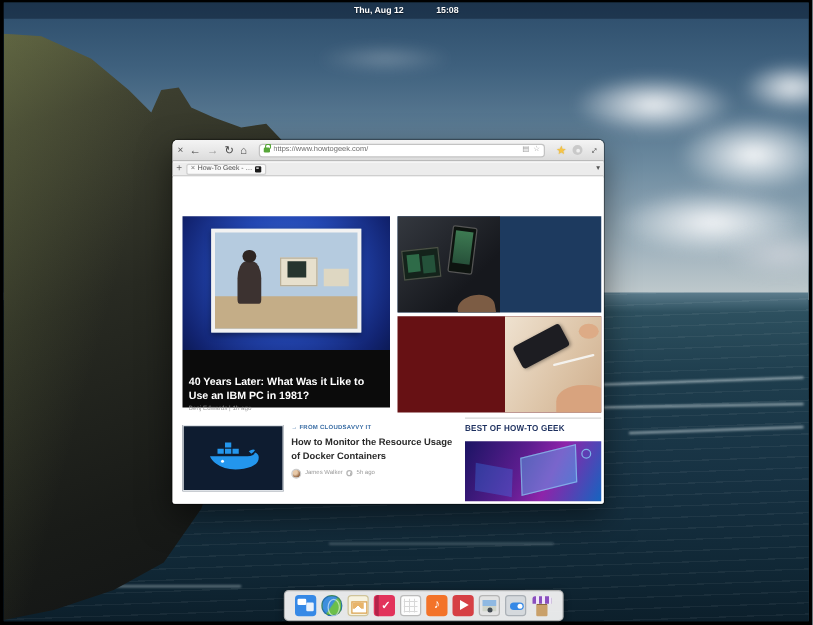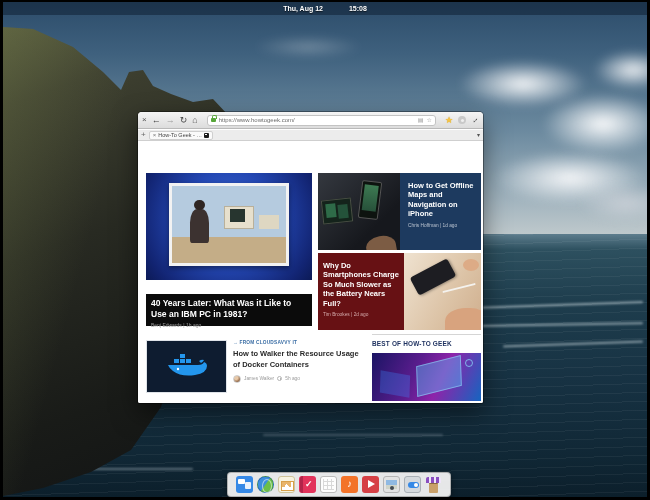--- a/index.html
+++ b/index.html
@@ -90,21 +90,21 @@
   
   .card-main { position:absolute; left:8px; top:31px; width:166px; height:153px; }
   .mainphoto { position:absolute; inset:0 0 46px 0; background:radial-gradient(circle at 50% 42%, #3f6fd4 0%, #2448b4 45%, #122472 85%, #0c1a56 100%); }
   .pframe { position:absolute; left:14%; top:9%; width:72%; height:78%; background:#b5cbdf; border:3px solid #f2f2f2; box-shadow:0 2px 5px rgba(0,0,0,.45); overflow:hidden; }
   .pdesk { position:absolute; left:0; right:0; bottom:0; height:34%; background:#c4ad87; }
   .pmon { position:absolute; left:46%; top:26%; width:26%; height:30%; background:#e7e0cd; border:1px solid #b9b09a; }
   .pmon::after { content:""; position:absolute; left:15%; top:12%; width:55%; height:62%; background:#27352f; }
   .pprint { position:absolute; left:76%; top:38%; width:18%; height:18%; background:#ded7c2; }
   .pperson { position:absolute; left:16%; top:30%; width:16%; height:44%; background:#3c3230; border-radius:40% 40% 10% 10%; }
   .pperson::before { content:""; position:absolute; left:22%; top:-26%; width:58%; height:30%; background:#2e2522; border-radius:50%; }
-  .maincap { position:absolute; left:0; right:0; bottom:0; height:32px; background:#0b0b0b; padding:4px 5px; }
+  .maincap { position:absolute; left:0; right:0; bottom:0; height:46px; background:#0b0b0b; padding:20px 5px; }
   .maintitle { color:#fff; font-size:8.5px; font-weight:bold; line-height:1.25; }
   .byline { color:#9b9b9b; font-size:5px; margin-top:3px; }
 
   .card-maps { position:absolute; left:180px; top:31px; width:163px; height:77px; background:#1d3a5f; overflow:hidden; }
   .mapsphoto { position:absolute; left:0; top:0; width:82px; height:100%; background:linear-gradient(135deg,#34383f,#16181d 70%); overflow:hidden; }
   .scr1 { position:absolute; left:4px; top:26px; width:30px; height:24px; background:#14231b; border:1px solid #4a4f45; transform:rotate(-6deg); }
   .scr1::after { content:""; position:absolute; left:3px; top:3px; width:10px; height:14px; background:#2e6b48; box-shadow:12px 2px 0 #24523a; }
   .scr2 { position:absolute; left:42px; top:8px; width:20px; height:38px; background:#0d130f; border:1px solid #555; border-radius:2px; transform:rotate(7deg); }
   .scr2::after { content:""; position:absolute; left:2px; top:3px; width:14px; height:26px; background:linear-gradient(#3d7a52,#27513a); }
   .hand1 { position:absolute; left:48px; bottom:-6px; width:30px; height:20px; background:#7c5c44; border-radius:50% 50% 0 0; transform:rotate(-10deg); }
@@ -246,31 +246,23 @@
           <div class="byline">Benj Edwards   |   1h ago</div>
         </div>
       </div>
 
       <div class="card-maps">
         <div class="mapsphoto">
           <span class="scr1"></span>
           <span class="scr2"></span>
           <span class="hand1"></span>
         </div>
-        <div class="mapsbody">
-          <div class="smalltitle">How to Get Offline Maps and Navigation on iPhone</div>
-          <div class="byline2">Chris Hoffman   |   1d ago</div>
-        </div>
       </div>
 
       <div class="card-batt">
-        <div class="battbody">
-          <div class="smalltitle">Why Do Smartphones Charge So Much Slower as the Battery Nears Full?</div>
-          <div class="byline3">Tim Brookes   |   2d ago</div>
-        </div>
         <div class="battphoto">
           <span class="finger"></span>
           <span class="finger2"></span>
           <span class="phone"></span>
           <span class="cable"></span>
         </div>
       </div>
 
       <div class="dockercard">
         <svg width="42" height="30" viewBox="0 0 42 30">
@@ -280,21 +272,21 @@
             <rect x="14" y="7" width="5" height="4"></rect>
             <rect x="20" y="7" width="5" height="4"></rect>
             <path d="M2 13 h30 q5 0 6 -3 q3 1 3 4 q0 7 -12 9 q-14 2 -22 -4 q-4 -3 -5 -6 z"></path>
             <path d="M33 9 q3 -2 5 -1 q-1 2 -3 3 z"></path>
           </g>
           <circle cx="12" cy="17" r="1.2" fill="#fff"></circle>
         </svg>
       </div>
       <div class="dockertext">
         <div class="kicker">→ FROM CLOUDSAVVY IT</div>
-        <div class="dtitle">How to Walker the Resource Usage of Docker Containers</div>
+        <div class="dtitle">How to Monitor the Resource Usage of Docker Containers</div>
         <div class="dby">
           <span class="avatar"></span>
           <span class="dbyname">James Walker</span>
           <span class="clockico"></span>
           <span class="dbyname">5h ago</span>
         </div>
       </div>
 
       <div class="bestof">
         <hr>

